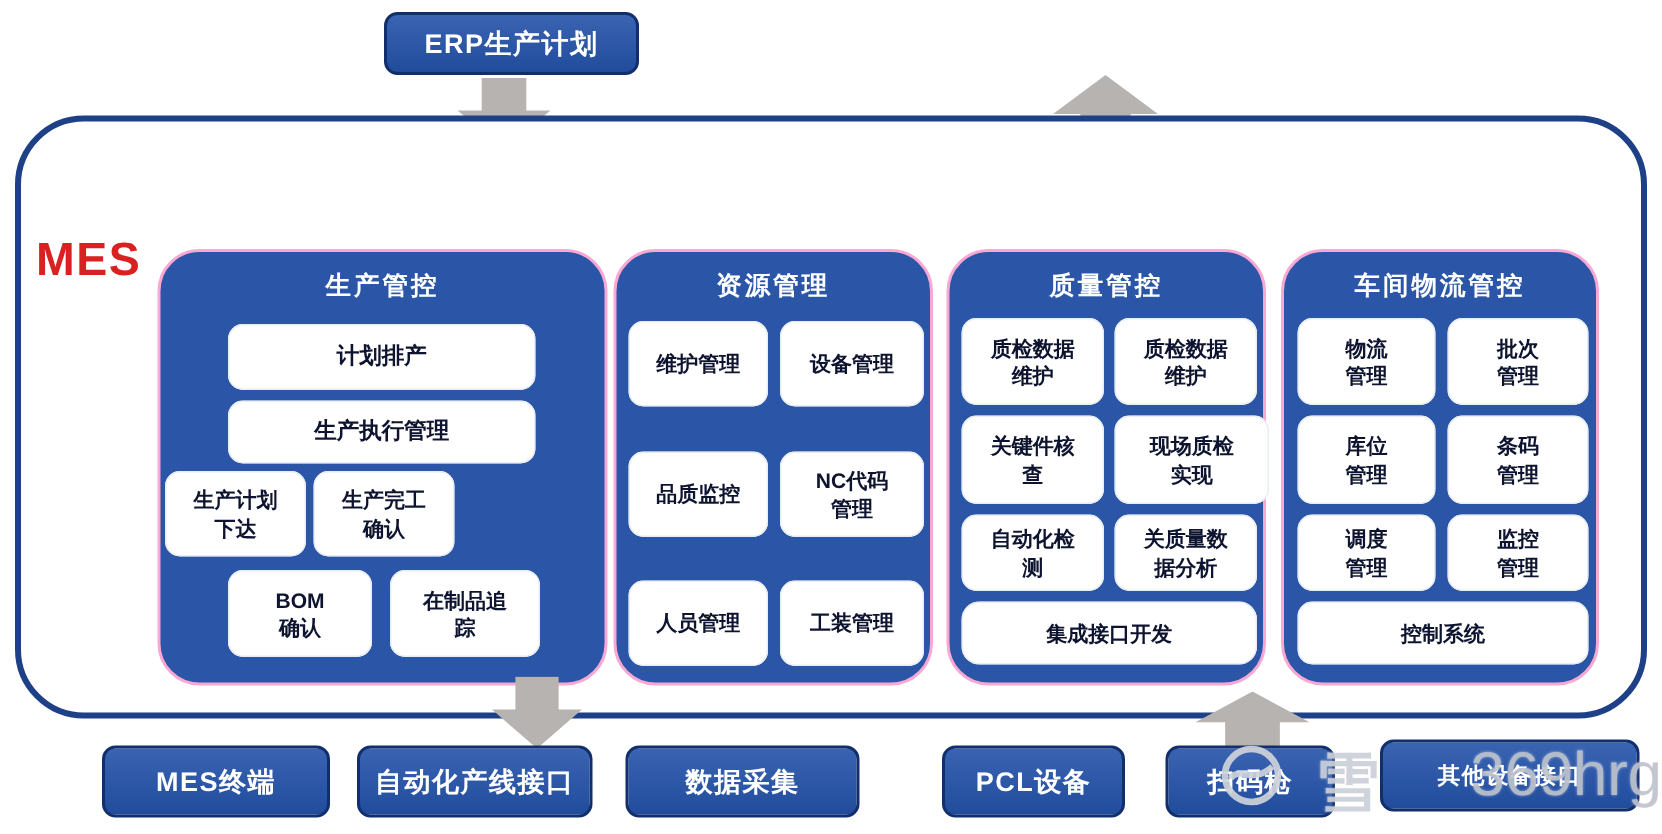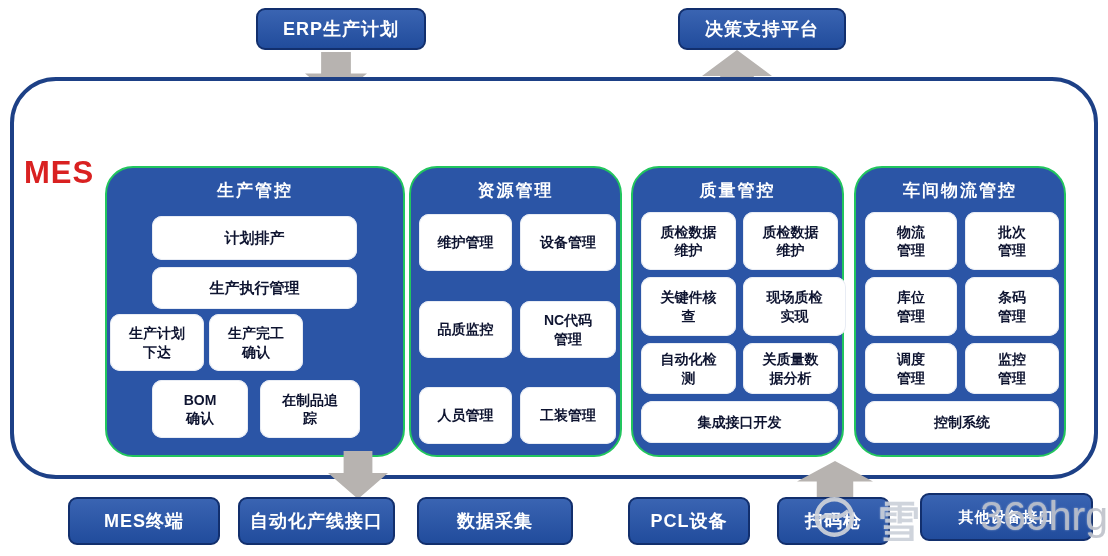--- a/index.html
+++ b/index.html
@@ -25,21 +25,21 @@
     background:linear-gradient(180deg,#3a63b0,#27509f);
     border:2px solid #16366f; border-radius:7px; color:#fff;
   }
   .header span {
     position:absolute; top:50%; transform:translate(-50%,-50%);
     font-weight:bold; font-size:17px; letter-spacing:3px; white-space:nowrap;
   }
   .mes-label { color:#d92121; font-weight:bold; font-size:31px; letter-spacing:1px; }
   
   .panel {
-    background:#2b55a6; border:2px solid #22c55e; border-radius:28px;
+    background:#2b55a6; border:2px solid #f9a8d4; border-radius:28px;
   }
   .ptitle {
     position:absolute; top:11px; left:0; width:100%; text-align:center;
     color:#ffffff; font-weight:bold; font-size:17px; letter-spacing:2px;
   }
   
   .wbox {
     position:absolute; background:#ffffff; border-radius:10px;
     color:#0e1430; font-weight:bold; font-size:14px; line-height:1.3;
     display:flex; align-items:center; justify-content:center; text-align:center;
@@ -59,21 +59,20 @@
               text-shadow:0 0 2px rgba(255,255,255,.6); }
   .wm-id { font-size:41px; color:#bfc3cc; font-weight:normal;
            text-shadow:0 0 2px rgba(255,255,255,.6); }
 </style>
 </head>
 <body>
 
 <div class="stage">
 
   <div class="abs bluebox" style="left:256px; top:8px; width:170px; height:42px;">ERP生产计划</div>
-  <div class="abs bluebox" style="left:678px; top:8px; width:168px; height:42px;">决策支持平台</div>
 
   <div class="arrow down" style="left:305px; top:52px; width:62px; height:47px;"></div>
   <div class="arrow up" style="left:702px; top:50px; width:70px; height:48px;"></div>
 
   <div class="abs mes-frame" style="left:10px; top:77px; width:1088px; height:402px;"></div>
 
   <div class="abs mes-label" style="left:24px; top:155px;text-align:center;">MES</div>
 
 
   <div class="abs panel" style="left:105px; top:166px; width:300px; height:291px;">

